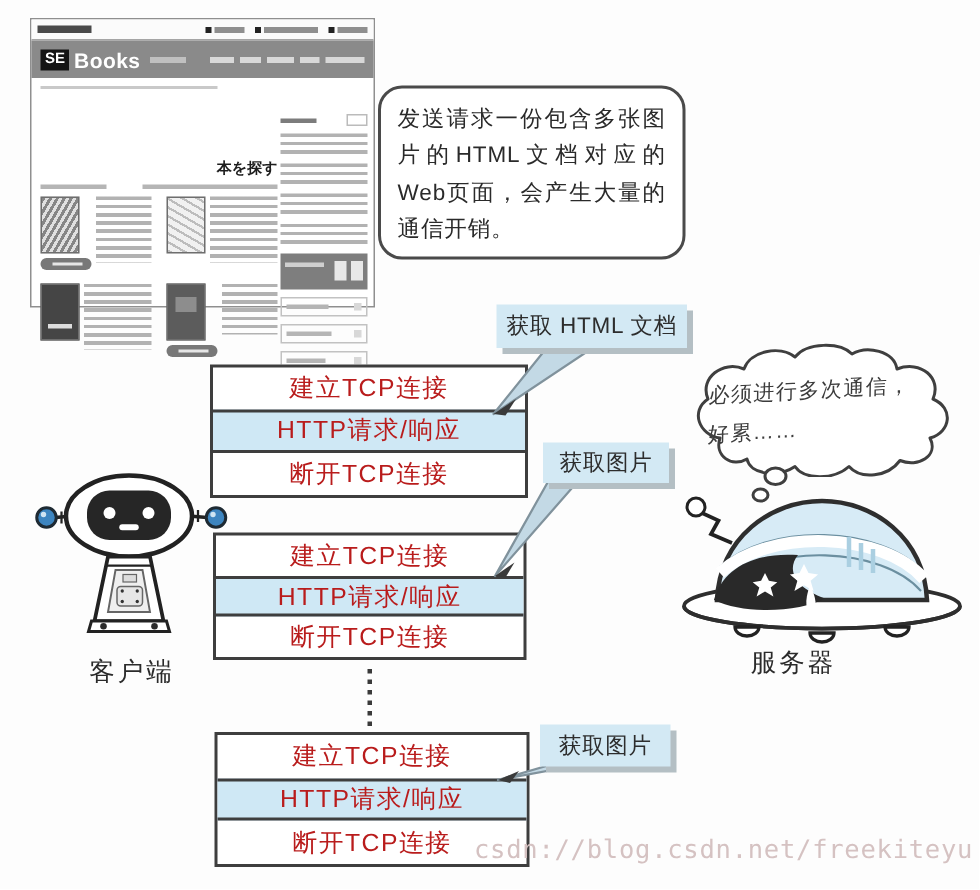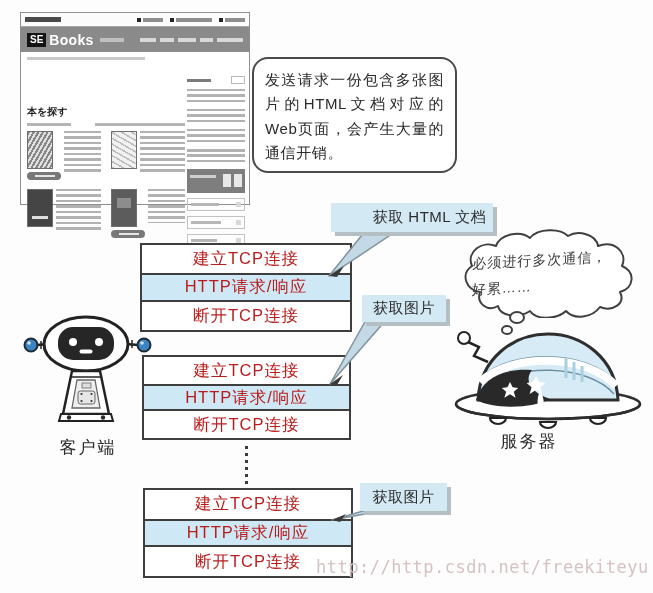--- a/index.html
+++ b/index.html
@@ -1,20 +1,20 @@
 <!DOCTYPE html>
 <html style="--highlight-blue: #cfe8f5; --callout-blue: #d3e9f4; --callout-shadow: #b4bfc4; --box-border: #3e3e3e; --antenna-blue: #3d85c0; --dome-blue: #d7ebf6; --header-gray: #8a8a8a; --watermark-pink: #d5c2c2;"><head>
 <meta charset="utf-8">
 <style>
   html,body{margin:0;padding:0;background:#fff;}
   .canvas{position:relative;width:653px;height:593px;background:#fdfdfd;overflow:hidden;
           font-family:"Liberation Sans","DejaVu Sans",sans-serif;color:#222;}
   
   .webpage{position:absolute;left:20px;top:12px;width:230px;height:193px;background:#fff;
-           border:1px solid #8f8f8f;box-sizing:border-box;}
+           border:1px solid #8f8f8f;box-sizing:border-box;text-align:right;}
   .wp-topbar{height:13px;display:flex;align-items:center;justify-content:space-between;
              padding:0 4px;border-bottom:1px solid #a5a5a5;background:#fbfbfb;}
   .wp-minilogo{width:36px;height:5px;background:#4a4a4a;}
   .wp-tabs{display:flex;gap:7px;align-items:center;}
   .wp-tab{display:flex;gap:2px;align-items:center;}
   .wp-tab i{width:4px;height:4px;background:#222;display:inline-block;}
   .wp-tab b{height:4px;background:#8f8f8f;display:inline-block;}
   .wp-header{height:25px;background:var(--header-gray);display:flex;align-items:center;
              padding:0 6px;gap:3px;}
   .wp-se{background:#141414;color:#fff;font-size:10px;font-weight:bold;padding:2px 3px;line-height:1;}
@@ -65,21 +65,21 @@
   .tcp-box.b2{left:142px;top:355px;height:85px;width:209px;}
   .tcp-box.b3{left:143px;top:488px;height:90px;width:210px;}
   .tcp-row{display:flex;align-items:center;justify-content:center;font-size:16.5px;
            letter-spacing:1px;color:#b91c1c;}
   .tcp-row.http{background:var(--highlight-blue);border-top:2px solid var(--box-border);
                 border-bottom:2px solid var(--box-border);}
   
   .callout{position:absolute;background:var(--callout-blue);box-shadow:4px 4px 0 var(--callout-shadow);
            display:flex;align-items:center;justify-content:center;font-size:15px;color:#2d2d2d;
            letter-spacing:.5px;z-index:4;}
-  .callout.c1{left:331px;top:203px;width:127px;height:29px;padding-left:35px;}
+  .callout.c1{left:331px;top:203px;width:127px;height:29px;}
   .callout.c2{left:362px;top:295px;width:84px;height:27px;}
   .callout.c3{left:360px;top:483px;width:87px;height:28px;}
   .tail{position:absolute;z-index:3;}
   .tail polygon{fill:#c3d9e5;stroke:#80929c;stroke-width:1.5;stroke-linejoin:round;}
   .tail path{fill:#3a3a3a;}
   
   .vdots{position:absolute;left:245px;top:446px;display:flex;flex-direction:column;gap:4px;z-index:1;}
   .vdots i{width:3px;height:3px;background:#3a3a3a;display:block;}
   
   .robot-svg{position:absolute;left:20px;top:312px;z-index:2;}
@@ -302,15 +302,15 @@
     <path d="M62,62 l2.6,5.2 5.6,.9 -4.4,3.6 1.8,6 -5.6,-3.4 -5.6,3.4 1.8,-6 -4.4,-3.6 5.6,-.9 Z" fill="#fff"></path>
     <path d="M88,56 l3,6 6.4,1 -5,4.2 2,6.8 -6.4,-3.9 -6.4,3.9 2,-6.8 -5,-4.2 6.4,-1 Z" fill="#fff"></path>
     <path d="M92,70 c4,8 5,14 2,20 c-5,-2 -6,-9 -2,-20 Z" fill="#fff"></path>
     <path d="M8,84 A92,15 0 0 0 192,84" fill="none" stroke="#2e2e2e" stroke-width="2.5"></path>
     <path d="M42,98 a8,6 0 0 0 16,0 Z" fill="#fff" stroke="#222" stroke-width="2.2"></path>
     <path d="M92,102 a8,6 0 0 0 16,0 Z" fill="#fff" stroke="#222" stroke-width="2.2"></path>
     <path d="M142,98 a8,6 0 0 0 16,0 Z" fill="#fff" stroke="#222" stroke-width="2.2"></path>
   </svg>
   <div class="char-label server">服务器</div>
 
-  <div class="watermark">http://http.csdn.net/freekiteyu</div>
+  <div class="watermark">csdn://blog.csdn.net/freekiteyu</div>
 
 </div>
 
 </body></html>

